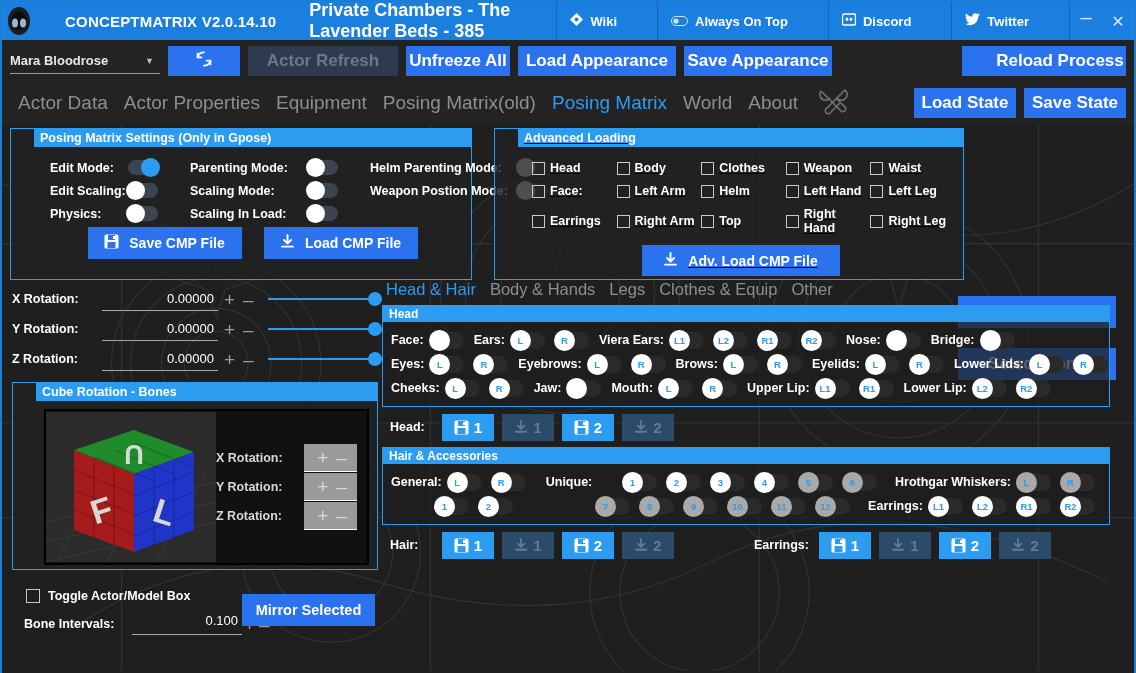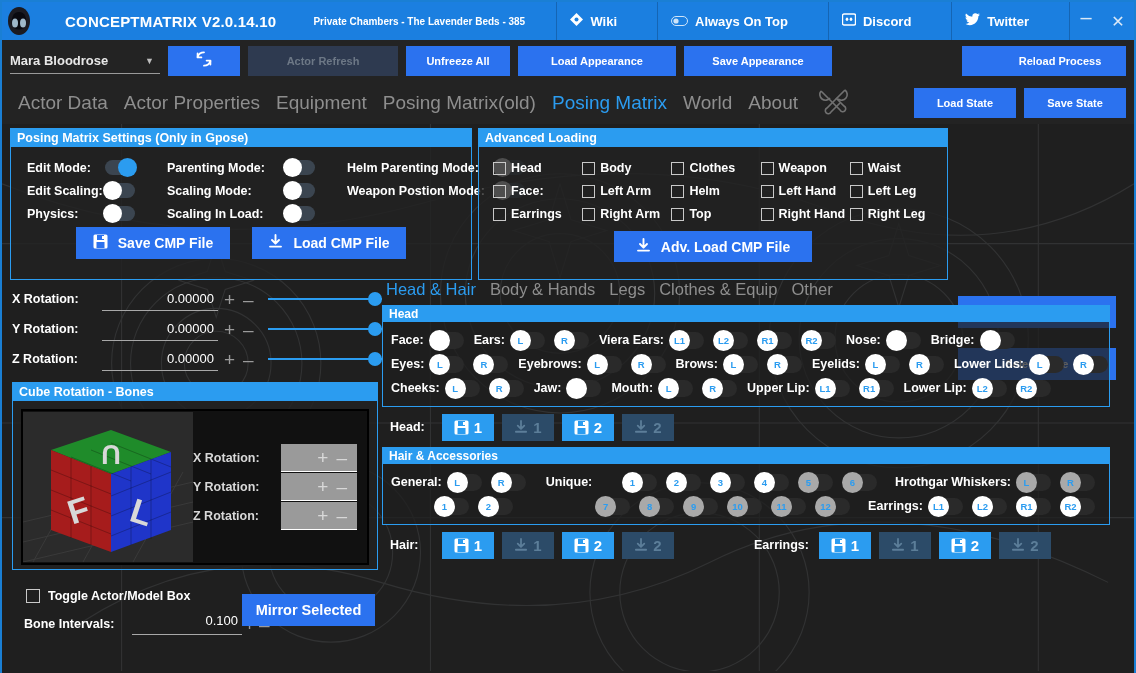--- a/index.html
+++ b/index.html
@@ -9,36 +9,36 @@
   #app { position:relative; width:1136px; height:673px; background:#1f1f1f;
          border:2px solid #1a7fd4; }
 
   
   .titlebar { display:flex; align-items:stretch; height:38px; background:#1b7fe0; color:#fff;gap:27px; }
   .tb-logo { width:34px; display:flex; align-items:center; justify-content:center; }
   .tb-logo svg { display:block; }
   .tb-apptitle { display:flex; align-items:center; font-weight:bold; font-size:15px;
                  letter-spacing:.2px; padding:0 6px 0 2px; }
   .tb-session { flex:1; display:flex; align-items:center; justify-content:center;
-                font-weight:bold; font-size:10px; }
+                font-weight:bold; font-size:18px; }
   .tb-item { display:flex; align-items:center; gap:7px; padding:0 13px;
              border-left:1px solid #1565b4; font-weight:bold; font-size:13px; cursor:pointer; }
   .tb-win { display:flex; align-items:center; border-left:1px solid #1565b4; }
   .tb-btn { width:32px; display:flex; align-items:center; justify-content:center;
             font-size:16px; cursor:pointer; color:#dbe9f7; }
   .tb-btn.min { font-size:20px; line-height:0; padding-bottom:8px;}
 
   
   .toolbar { display:flex; align-items:center; height:42px; background:#232323;
              padding:0 8px; gap:8px; }
   .actor-select { width:150px; position:relative; border-bottom:1px solid #9a9a9a;
                   height:26px; display:flex; align-items:center; color:#e8e8e8; font-size:13px;
                   font-weight:bold; cursor:pointer; }
   .actor-select .caret { position:absolute; right:6px; color:#bdbdbd; font-size:9px; }
-  .btn { background:#2b72ef; color:#fff; border:none; font-weight:bold; font-size:11px;
+  .btn { background:#2b72ef; color:#fff; border:none; font-weight:bold; font-size:17px;
          display:flex; align-items:center; justify-content:center; cursor:pointer;
          font-family:"Liberation Sans", sans-serif; }
   .btn-refresh { width:72px; height:30px; font-size:17px; }
   .btn-actorrefresh { width:150px; height:30px; background:#2e3a50; color:#6d7886; cursor:default; }
   .modes { display:flex; flex-direction:column; justify-content:center; gap:2px;
            margin-left:6px; margin-right:2px; }
   .mode-row { display:flex; align-items:center; gap:8px; height:19px; }
   .mode-row span { color:#fff; font-weight:bold; font-size:13px; }
   .sw { width:30px; height:15px; border-radius:8px; background:#3b4550; position:relative;
         cursor:pointer; flex:none; }
@@ -56,35 +56,35 @@
   .tab { color:#8e8e8e; font-size:19px; padding:0 8px; cursor:pointer; }
   .tab.active { color:#2b9cf0; }
   .tab-tools { margin-left:10px; opacity:.45; cursor:pointer; }
   .state-btns { margin-left:auto; display:flex; gap:8px; }
   .btn-state { width:102px; height:30px; }
 
   
   .workspace { position:relative; height:549px; background:#1f1f1f; overflow:hidden; }
   .bg-art { position:absolute; inset:0; opacity:.10; pointer-events:none; }
 
-  .panel { position:absolute; border:1px solid #2b9cf0; background:rgba(34,34,34,.80); }
+  .panel { position:absolute; border:1px solid #2b9cf0; background:rgba(34,34,34,.80);padding-left:23px; }
   .panel-hd { background:#2b9cf0; color:#fff; font-size:12.5px; font-weight:bold;
               padding:2px 6px; }
   .panel-body { padding:6px 8px; }
 
   
   #p-settings { left:8px; top:4px; width:462px; height:152px; }
   .sgrid { display:grid; grid-template-columns:78px 62px 118px 62px 148px 40px;
            row-gap:8px; align-items:center; margin:7px 0 4px 8px; }
   .sgrid label { color:#fff; font-weight:bold; font-size:12.5px; }
   .cmpbtns { display:flex; gap:22px; justify-content:center; margin-top:6px; }
   .btn-cmp { width:154px; height:32px; gap:10px; font-size:14px; }
 
   
-  #p-adv { left:476px; top:4px; width:470px; height:152px; }
+  #p-adv { left:492px; top:4px; width:470px; height:152px;text-decoration:underline; }
   .advgrid { display:grid; grid-template-columns:repeat(5,1fr); row-gap:9px;
              margin:8px 0 0 6px; }
   .cbx { display:flex; align-items:center; gap:5px; color:#fff; font-weight:bold;
          font-size:12.5px; cursor:pointer; }
   .cbx .box { width:13px; height:13px; border:1.5px solid #c9c9c9; background:transparent;
               flex:none; }
   .btn-advload { width:198px; height:31px; gap:10px; font-size:14px; margin:10px auto 0; }
 
   
   .btn-selall  { position:absolute; left:956px; top:172px; width:158px; height:32px; }

